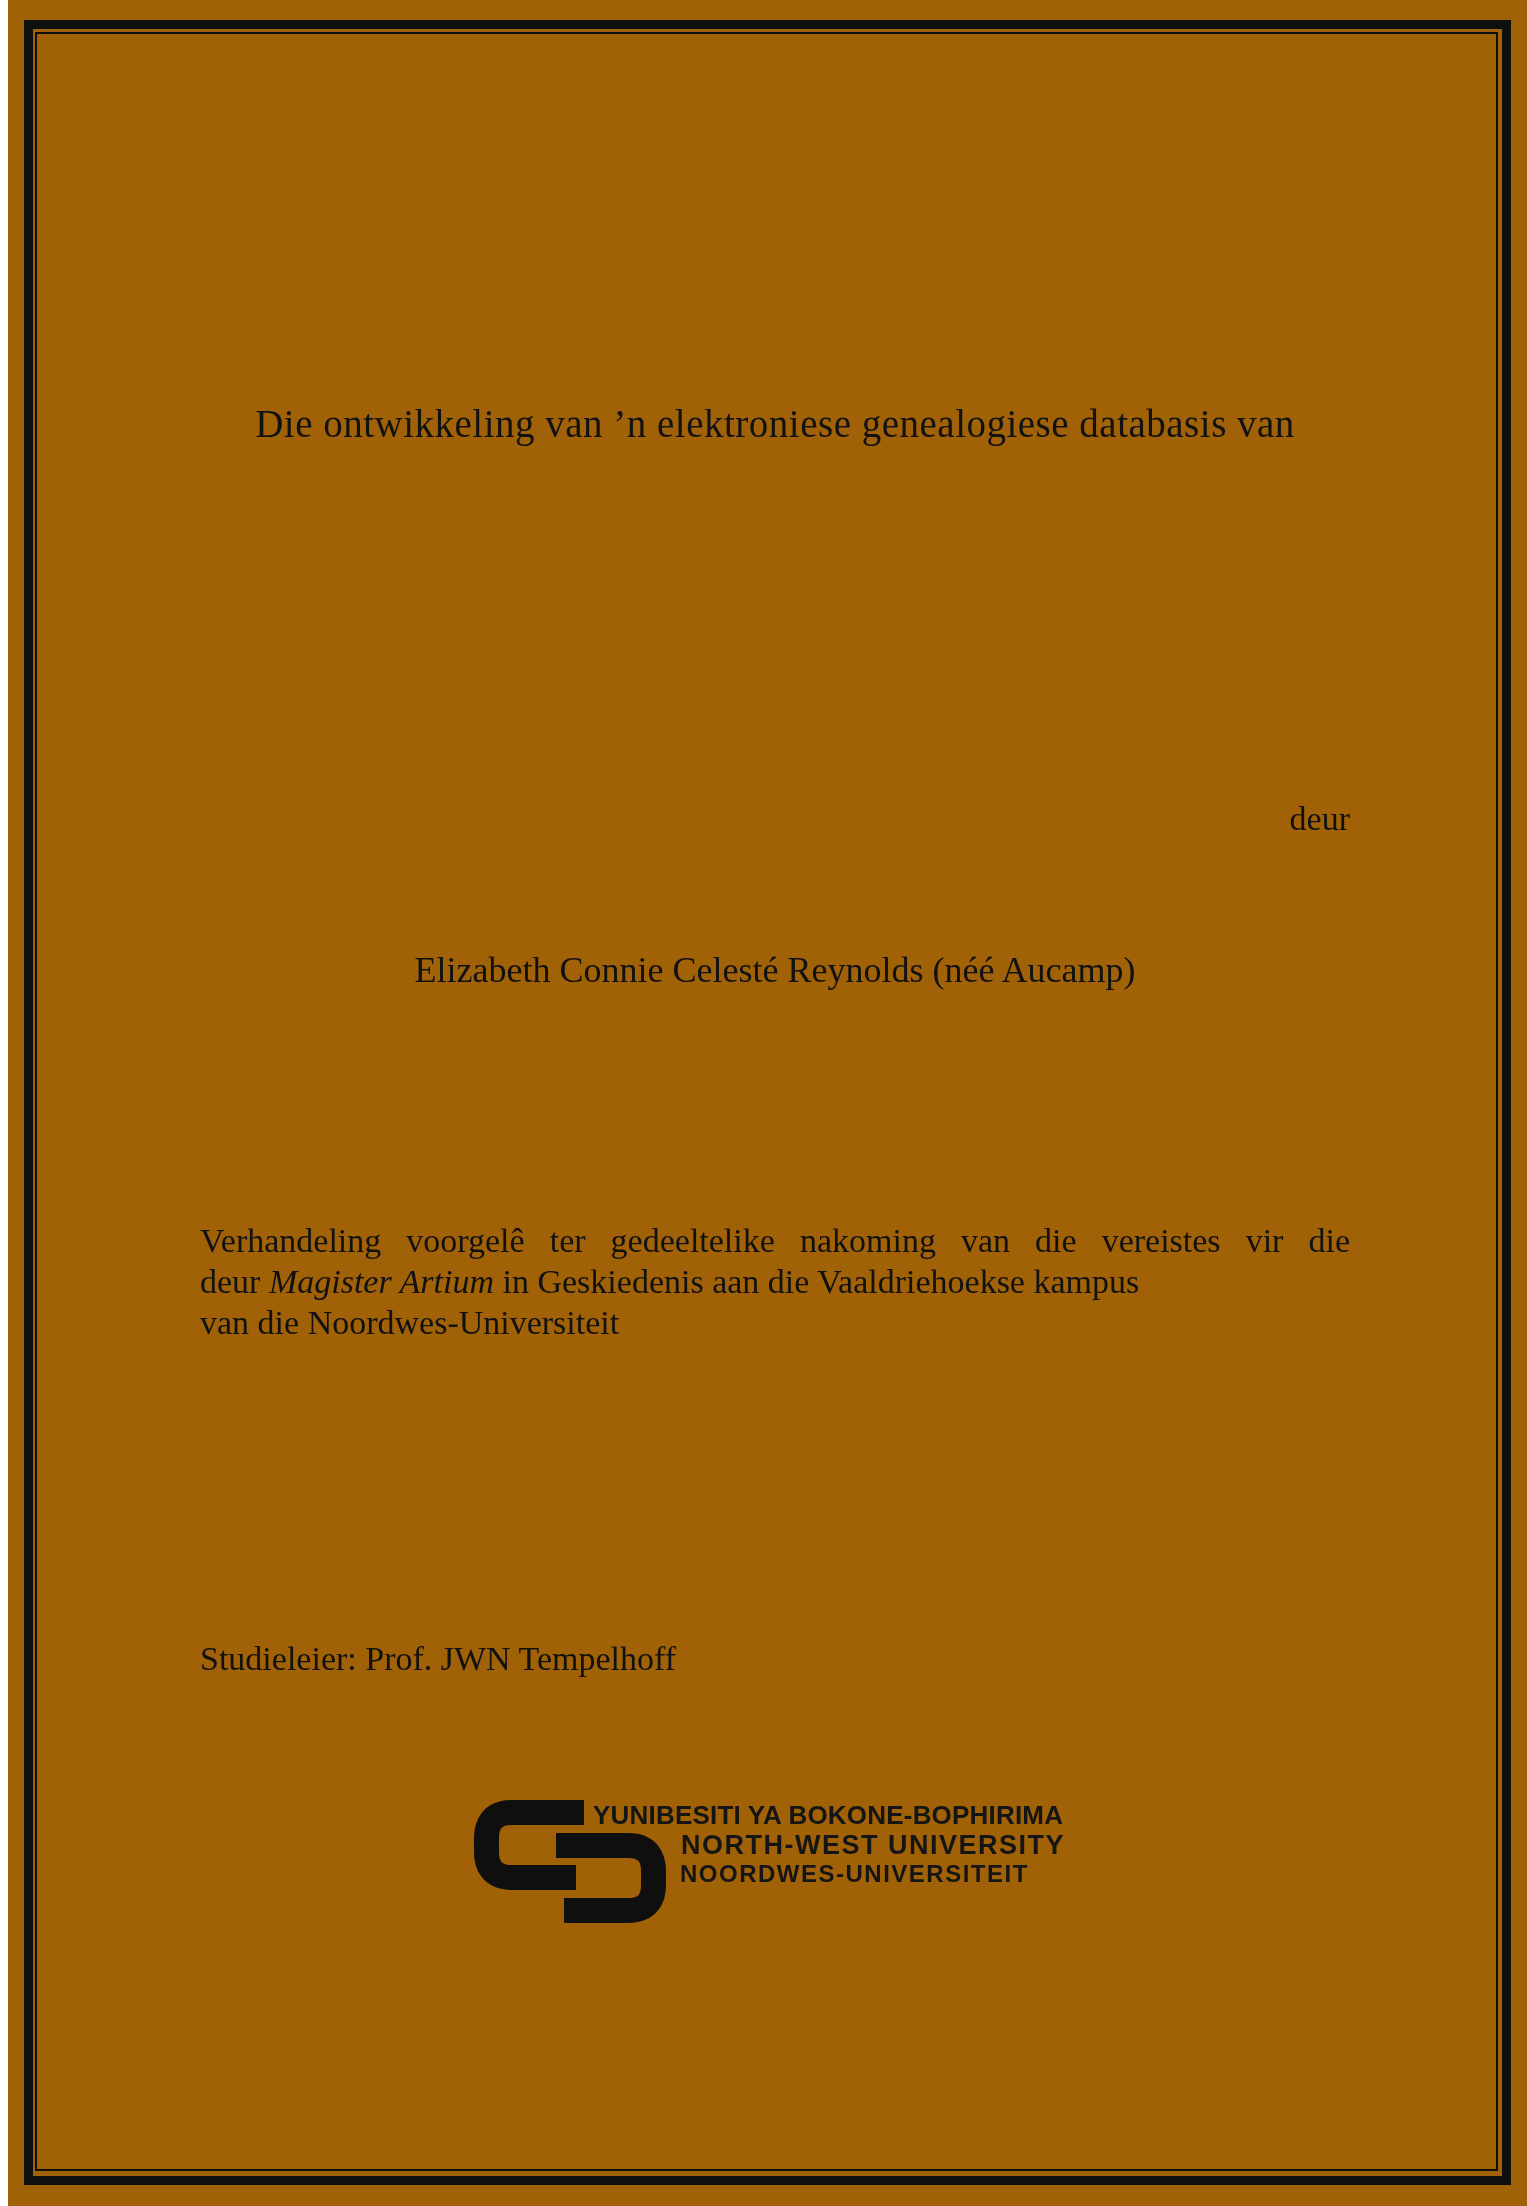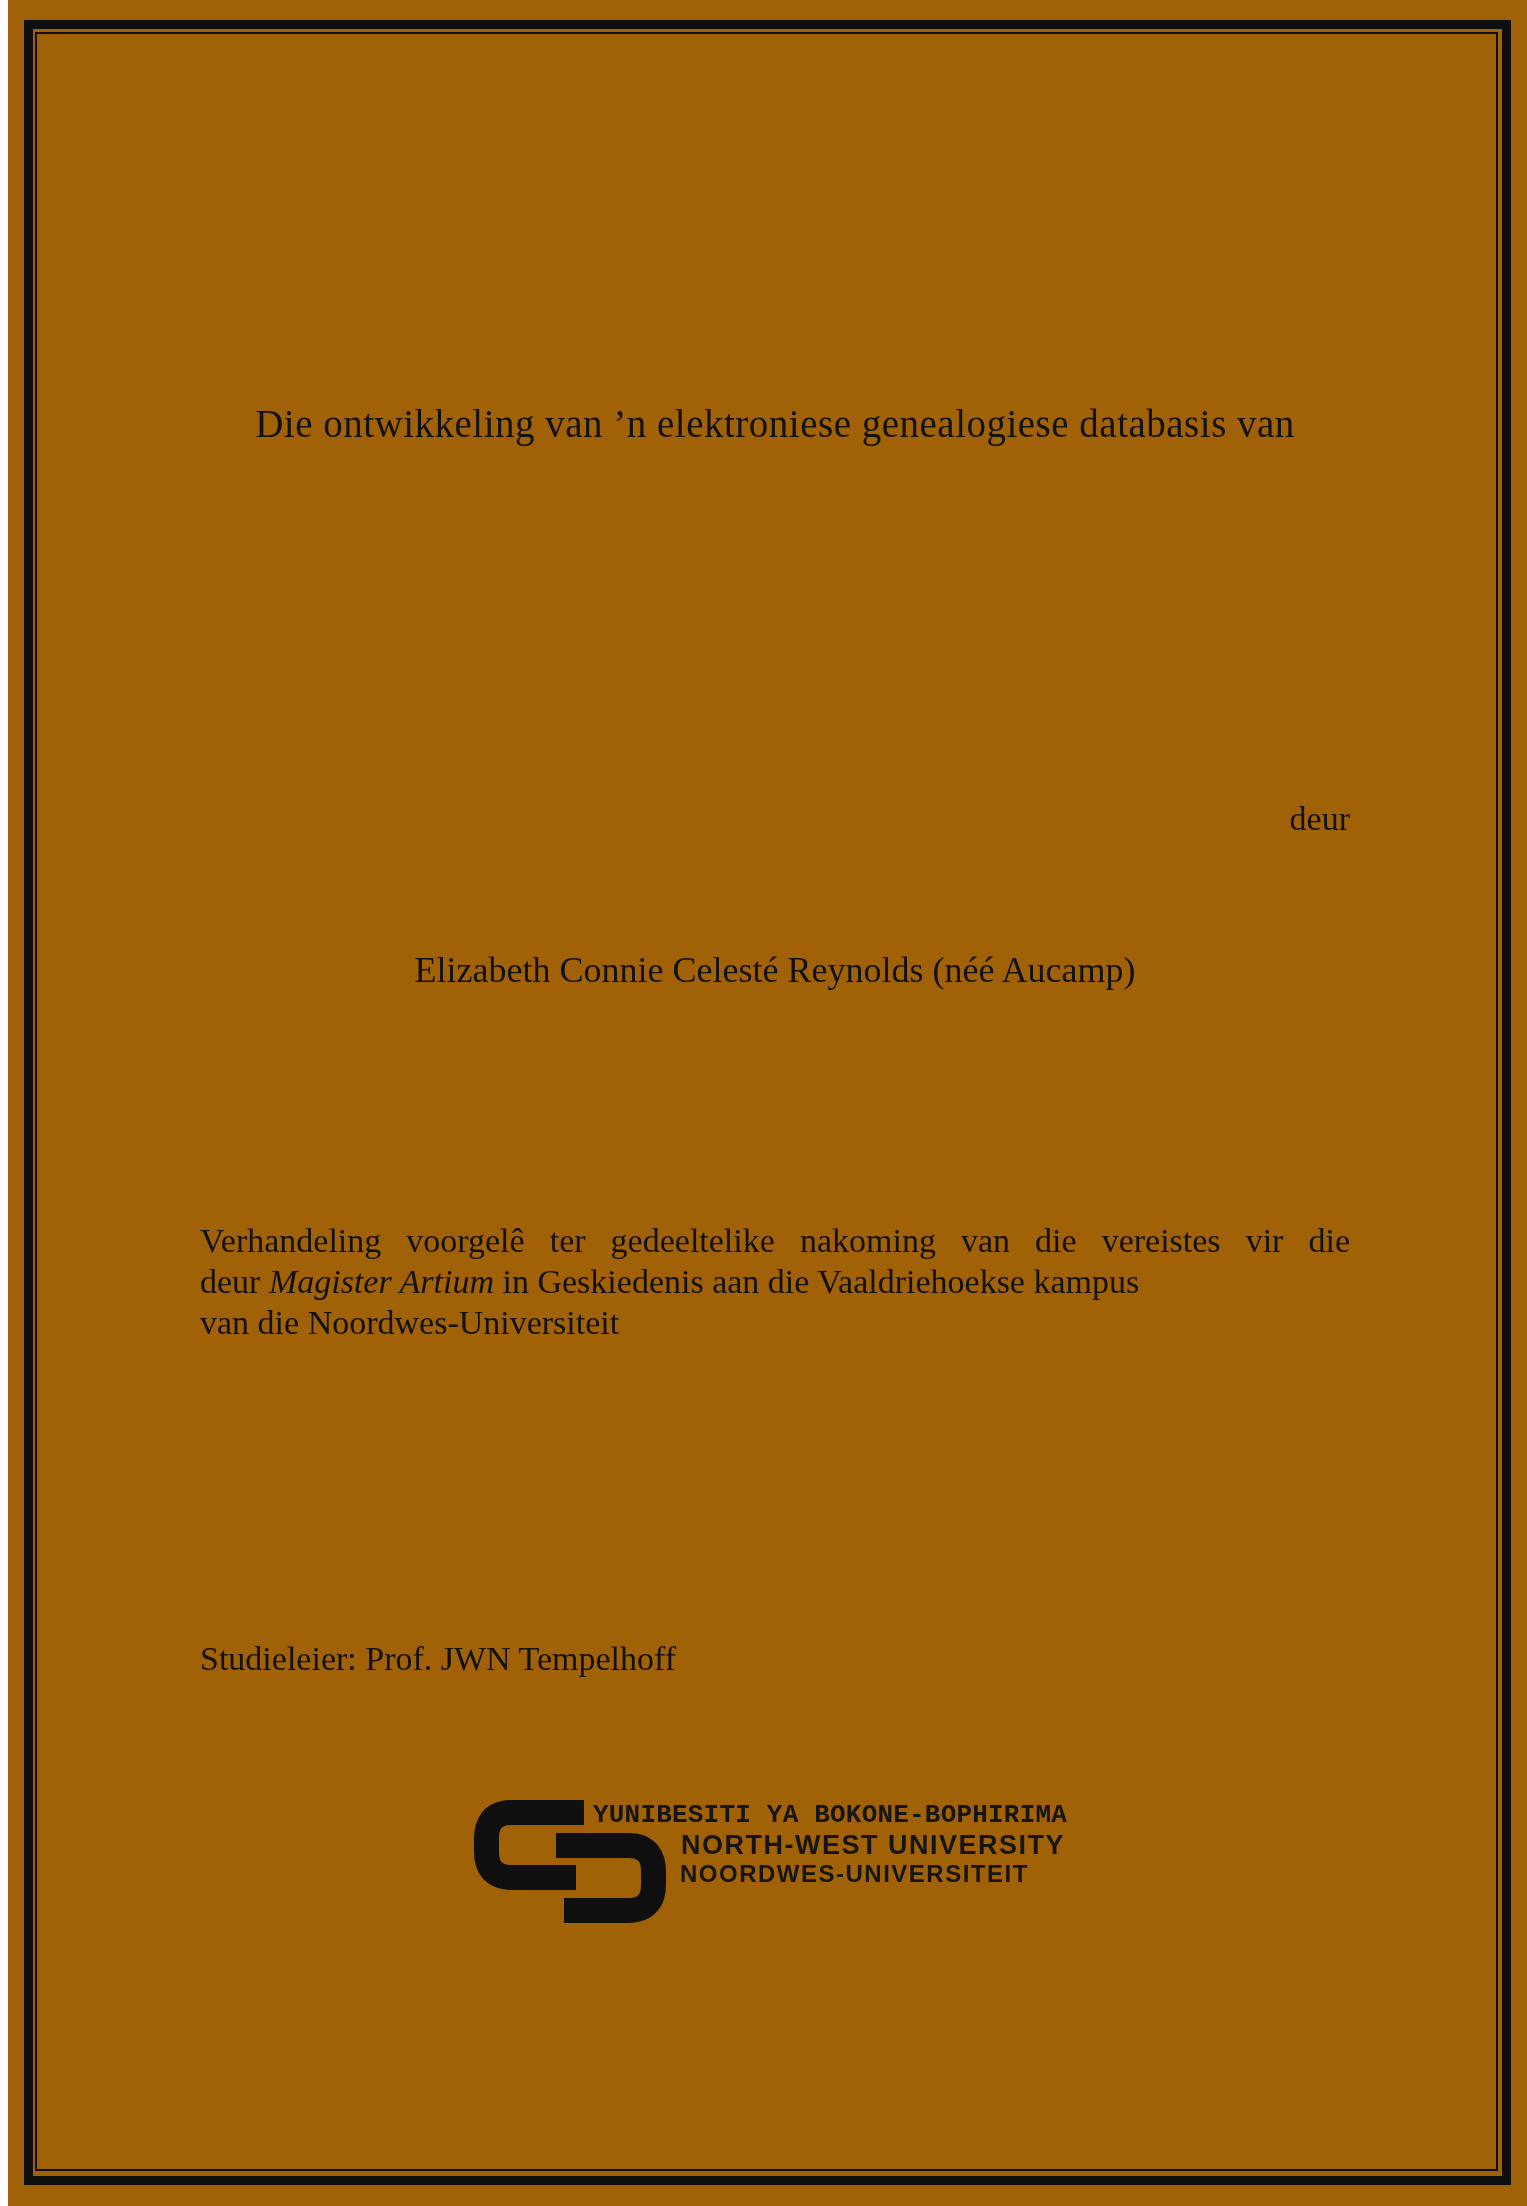--- a/index.html
+++ b/index.html
@@ -68,21 +68,21 @@
     position: absolute;
     left: 0; top: 0;
   }
   .logo-text {
     position: absolute;
     font-family: "Liberation Sans", "DejaVu Sans", sans-serif;
     font-weight: bold;
     color: #151515;
     white-space: nowrap;
   }
-  .logo-line1 { left: 121px; top: 4px;  font-size: 26px; line-height: 26px; letter-spacing: 0.2px; font-family: Liberation Mono, monospace; }
+  .logo-line1 { left: 121px; top: 4px;  font-size: 26px; line-height: 26px; letter-spacing: 0.2px; }
   .logo-line2 { left: 209px; top: 34px; font-size: 27px; line-height: 27px; letter-spacing: 1.5px; }
   .logo-line3 { left: 208px; top: 62px; font-size: 24px; line-height: 27px; letter-spacing: 1.5px; }
 </style>
 </head>
 <body>
 
 <div class="page">
 
   <div class="frame-outer"></div>
   <div class="frame-inner"></div>

